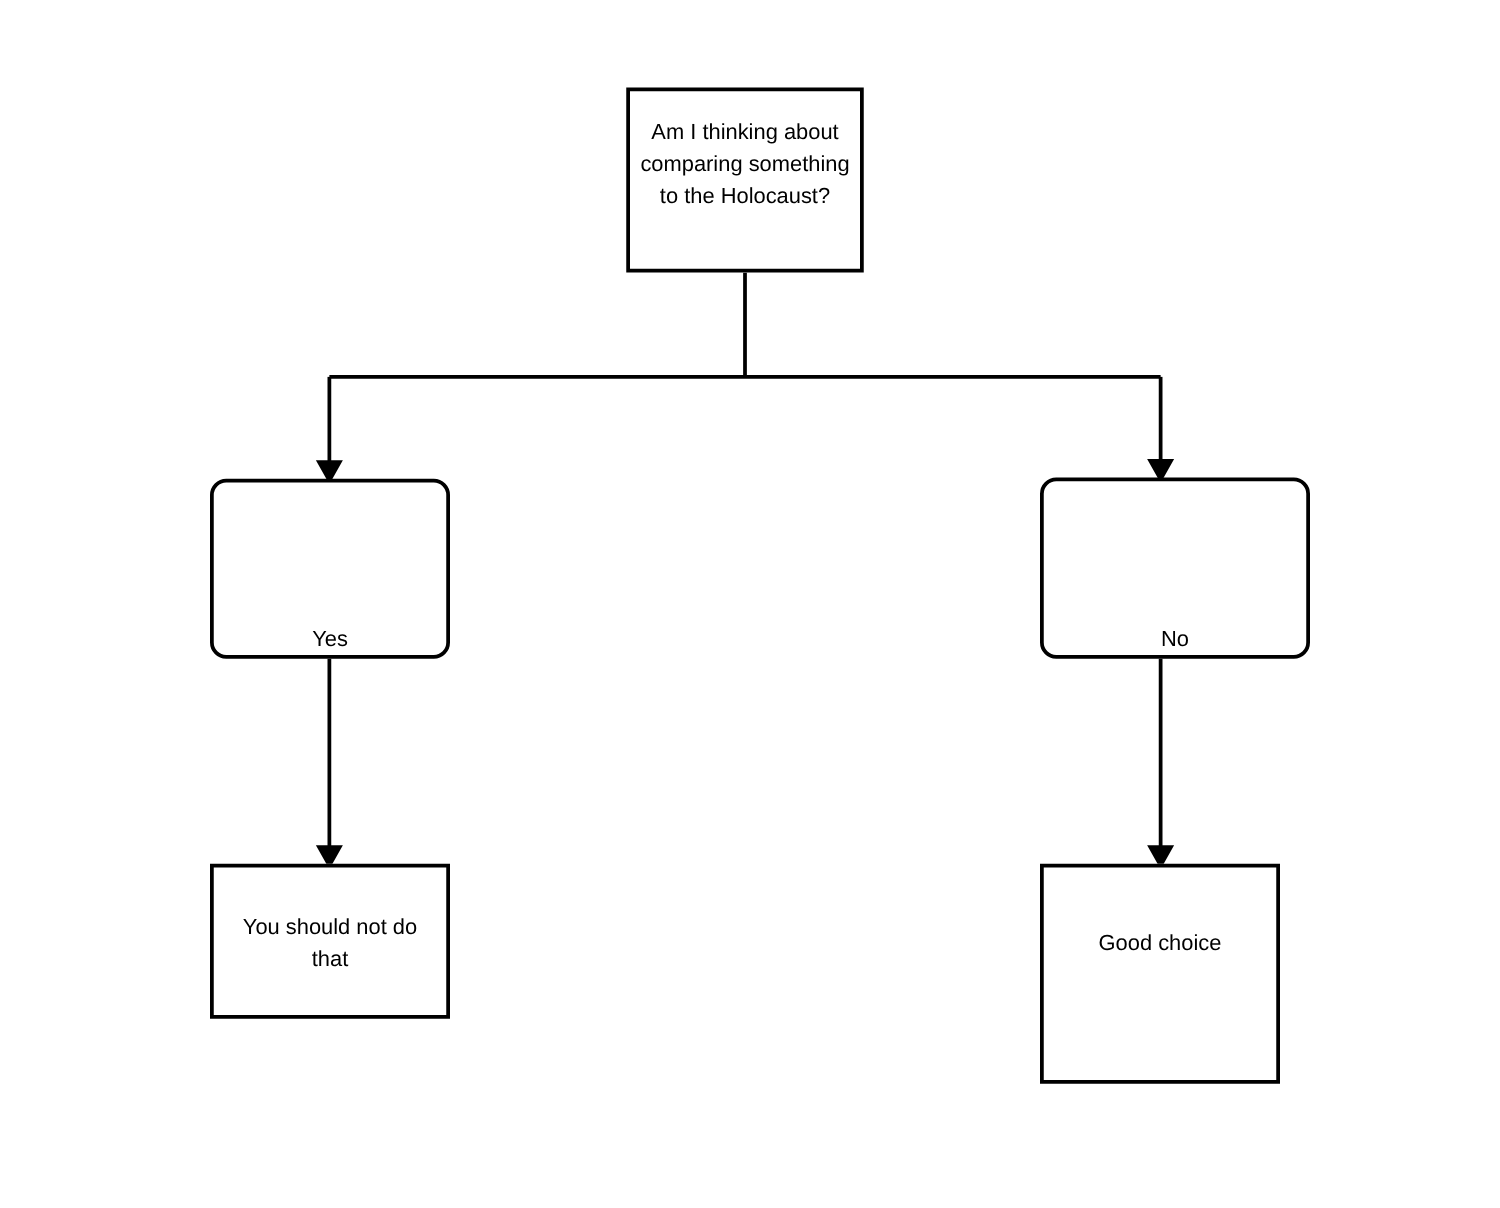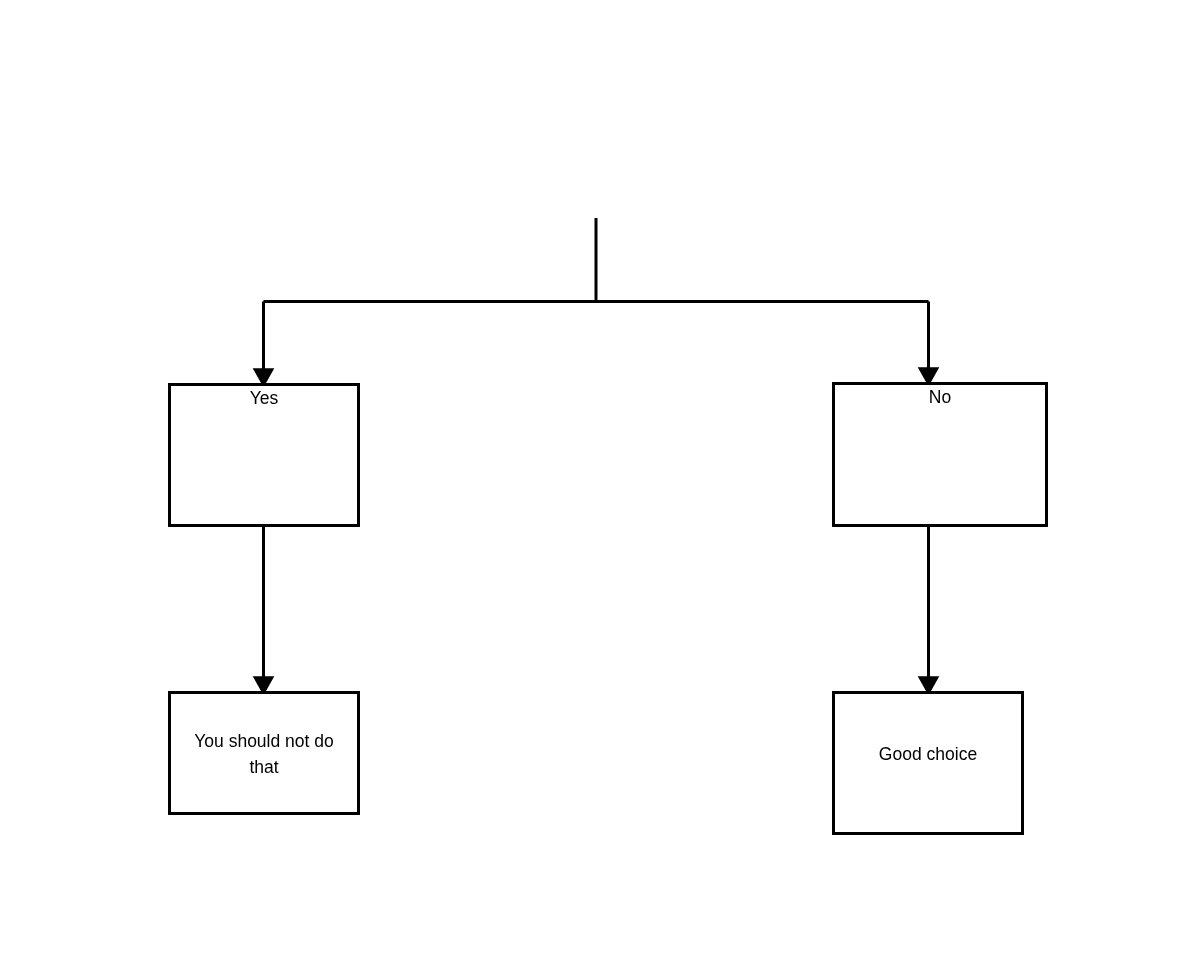--- a/index.html
+++ b/index.html
@@ -42,21 +42,22 @@
   .node .node-label {
     display: block;
     width: 100%;
     white-space: pre-line;
   }
   
   .node.v-top {
     align-items: flex-start;
   }
   .node.v-center {
-    align-items: flex-start;
+    align-items: flex-end;
+    border-radius: 13px;
   }
   .node.v-upper {
     align-items: flex-start;
   }
 
   
   #node-root {
     left: 501px;
     top: 70px;
     width: 190px;
@@ -81,21 +82,21 @@
     left: 168px;
     top: 691px;
     width: 192px;
     height: 124px;
     padding: 35px 8px 0 8px;
   }
   #node-good-choice {
     left: 832px;
     top: 691px;
     width: 192px;
-    height: 144px;
+    height: 176px;
     padding: 48px 8px 0 8px;
   }
 </style>
 </head>
 <body>
 
 <div id="canvas">
 
   <svg id="edges" viewBox="0 0 1200 966" width="1200" height="966" xmlns="http://www.w3.org/2000/svg">
     <defs>
@@ -110,20 +111,23 @@
 
     <path d="M263.5,301.5 L263.5,376" fill="none" stroke="#000000" stroke-width="3" marker-end="url(#arrowhead)"></path>
 
     <path d="M928.5,301.5 L928.5,375" fill="none" stroke="#000000" stroke-width="3" marker-end="url(#arrowhead)"></path>
 
     <path d="M263.5,527 L263.5,684" fill="none" stroke="#000000" stroke-width="3" marker-end="url(#arrowhead)"></path>
 
     <path d="M928.5,527 L928.5,684" fill="none" stroke="#000000" stroke-width="3" marker-end="url(#arrowhead)"></path>
   </svg>
 
+  <div class="node v-top" id="node-root">
+    <span class="node-label">Am I thinking about comparing something to the Holocaust?</span>
+  </div>
 
   <div class="node v-center" id="node-yes">
     <span class="node-label">Yes</span>
   </div>
 
   <div class="node v-center" id="node-no">
     <span class="node-label">No</span>
   </div>
 
   <div class="node v-upper" id="node-should-not">

